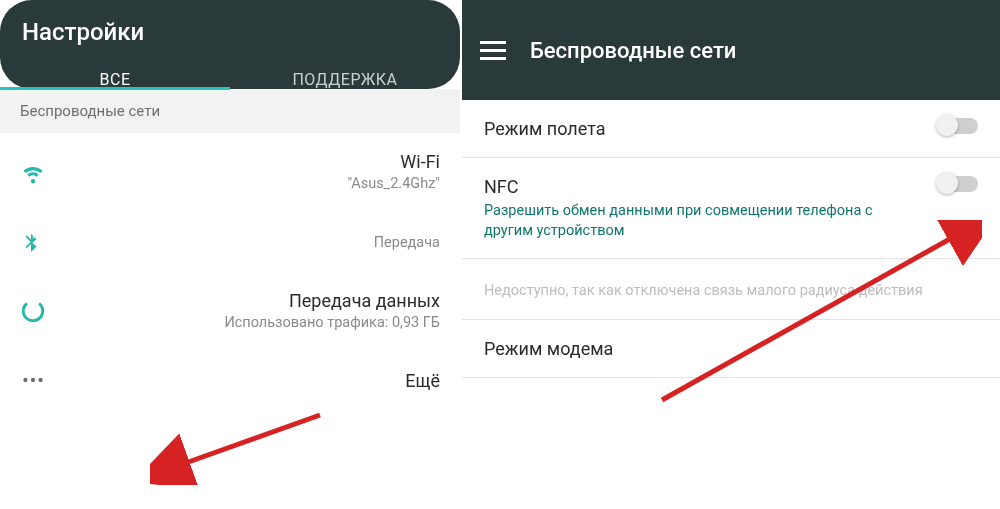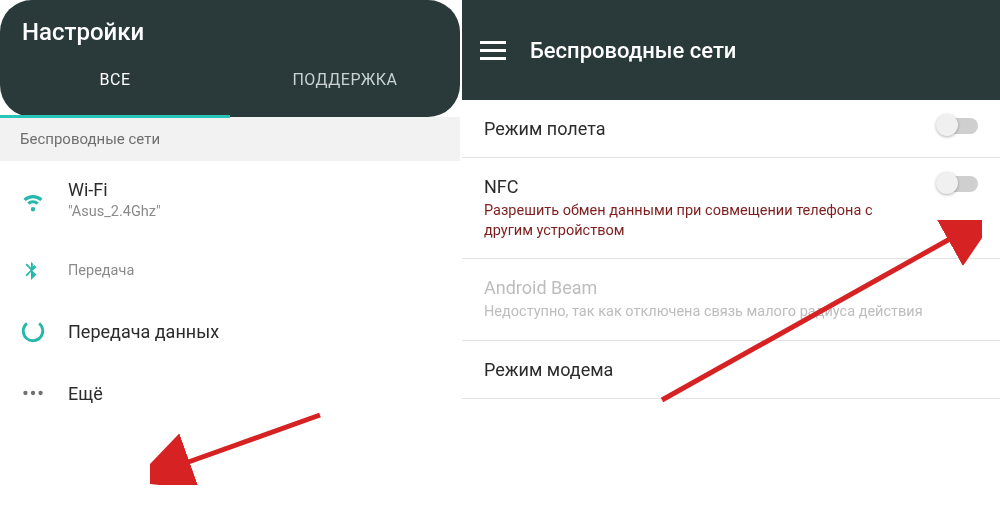--- a/index.html
+++ b/index.html
@@ -35,21 +35,21 @@
     font-size: 24px;
     font-weight: 500;
   }
   .tabs {
     display: flex;
     width: 100%;
   }
   .tab {
     flex: 1;
     text-align: center;
-    padding: 14px 0 28px 0;
+    padding: 14px 0 0 0;
     font-size: 16px;
     letter-spacing: 0.5px;
     color: #c9d2d2;
     position: relative;
     cursor: pointer;
   }
   .tab.active { color: #ffffff; }
   .tab.active::after {
     content: "";
     position: absolute;
@@ -62,20 +62,21 @@
     color: #6f6f6f;
     font-size: 15px;
     padding: 13px 20px;
   }
   .list { }
   .list-item {
     display: flex;
     align-items: center;
     padding: 18px 20px;
     cursor: pointer;
+    text-align: right;
   }
   .list-icon {
     width: 48px;
     display: flex;
     align-items: center;
     justify-content: flex-start;
     color: #25b8ab;
     font-size: 22px;
   }
   .list-icon.gray { color: #6f6f6f; }
@@ -121,21 +122,21 @@
   }
   .r-item {
     padding: 18px 22px;
     border-bottom: 1px solid #e2e2e2;
     display: flex;
     cursor: pointer;
   }
   .r-item.nointeract { cursor: default; }
   .r-text { flex: 1; padding-right: 16px; }
   .r-title { font-size: 18px; color: #2b2b2b; }
-  .r-sub { font-size: 14.5px; color: #7f1d1d; margin-top: 4px; line-height: 1.35; }
+  .r-sub { font-size: 14.5px; color: #0f766e; margin-top: 4px; line-height: 1.35; }
   .r-item.disabled .r-title,
   .r-item.disabled .r-sub { color: #bdbdbd; }
   .toggle {
     position: relative;
     width: 40px;
     height: 16px;
     background: #cfcfcf;
     border-radius: 10px;
     flex-shrink: 0;
   }
@@ -197,20 +198,21 @@
       </div>
 
       <div class="list-item">
         <span class="list-icon">
           <svg width="26" height="26" viewBox="0 0 24 24" fill="none" stroke="currentColor" stroke-width="2.6">
               <circle cx="12" cy="12" r="9" stroke-dasharray="44 12" transform="rotate(-50 12 12)"></circle>
             </svg>
         </span>
         <div class="list-text">
           <div class="list-title">Передача данных</div>
+          <div class="list-sub">Использовано трафика: 0,93 ГБ</div>
         </div>
       </div>
 
       <div class="list-item">
         <span class="list-icon gray">
           <svg width="26" height="26" viewBox="0 0 24 24" fill="currentColor">
               <circle cx="5" cy="12" r="2"></circle>
               <circle cx="12" cy="12" r="2"></circle>
               <circle cx="19" cy="12" r="2"></circle>
             </svg>
@@ -252,21 +254,20 @@
     <div class="r-item">
       <div class="r-text">
         <div class="r-title">NFC</div>
         <div class="r-sub">Разрешить обмен данными при совмещении телефона с другим устройством</div>
       </div>
       <div class="toggle"></div>
     </div>
 
     <div class="r-item disabled nointeract">
       <div class="r-text">
-        <div class="r-title">Android Beam</div>
         <div class="r-sub">Недоступно, так как отключена связь малого радиуса действия</div>
       </div>
     </div>
 
     <div class="r-item">
       <div class="r-text">
         <div class="r-title">Режим модема</div>
       </div>
     </div>
 

